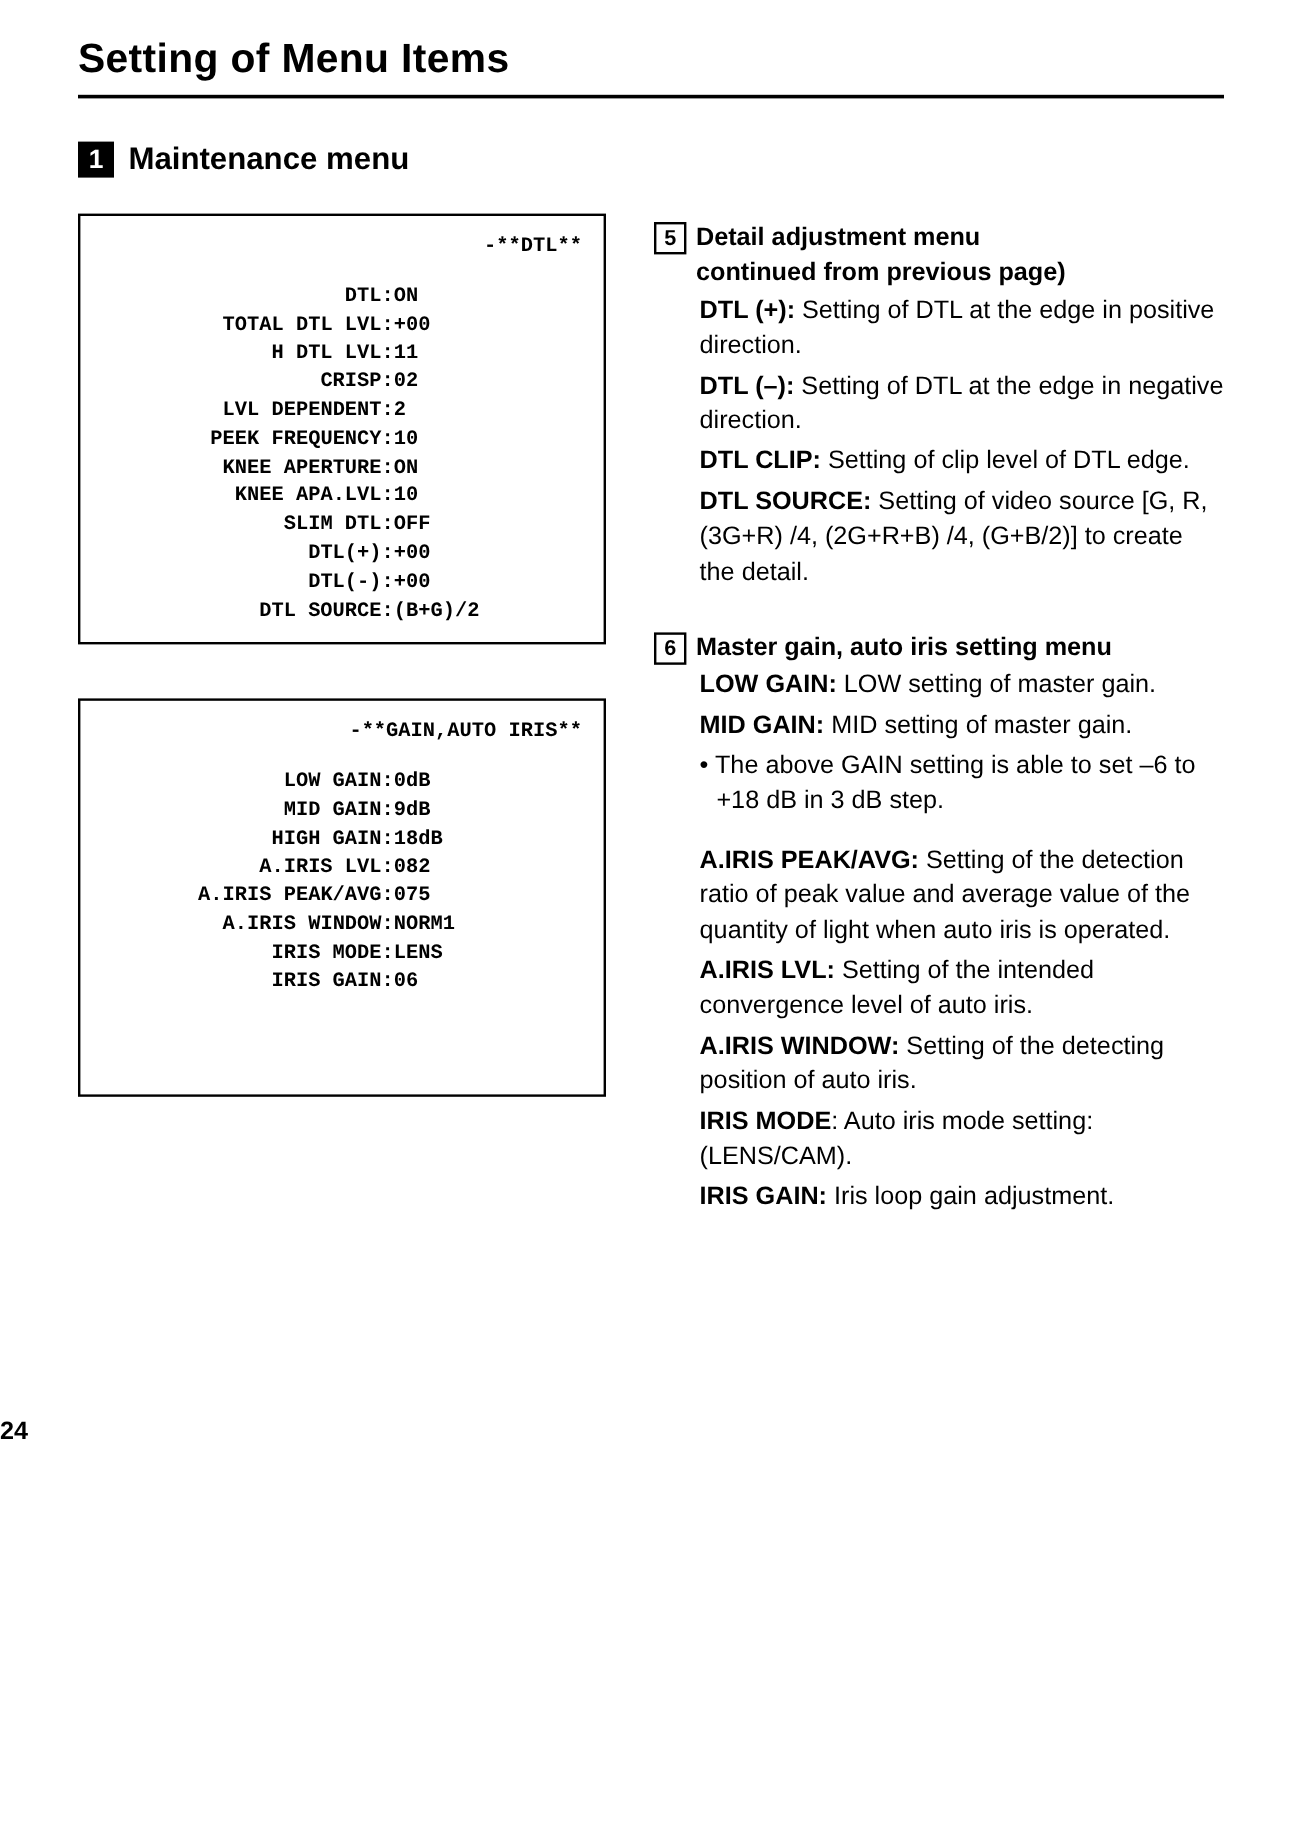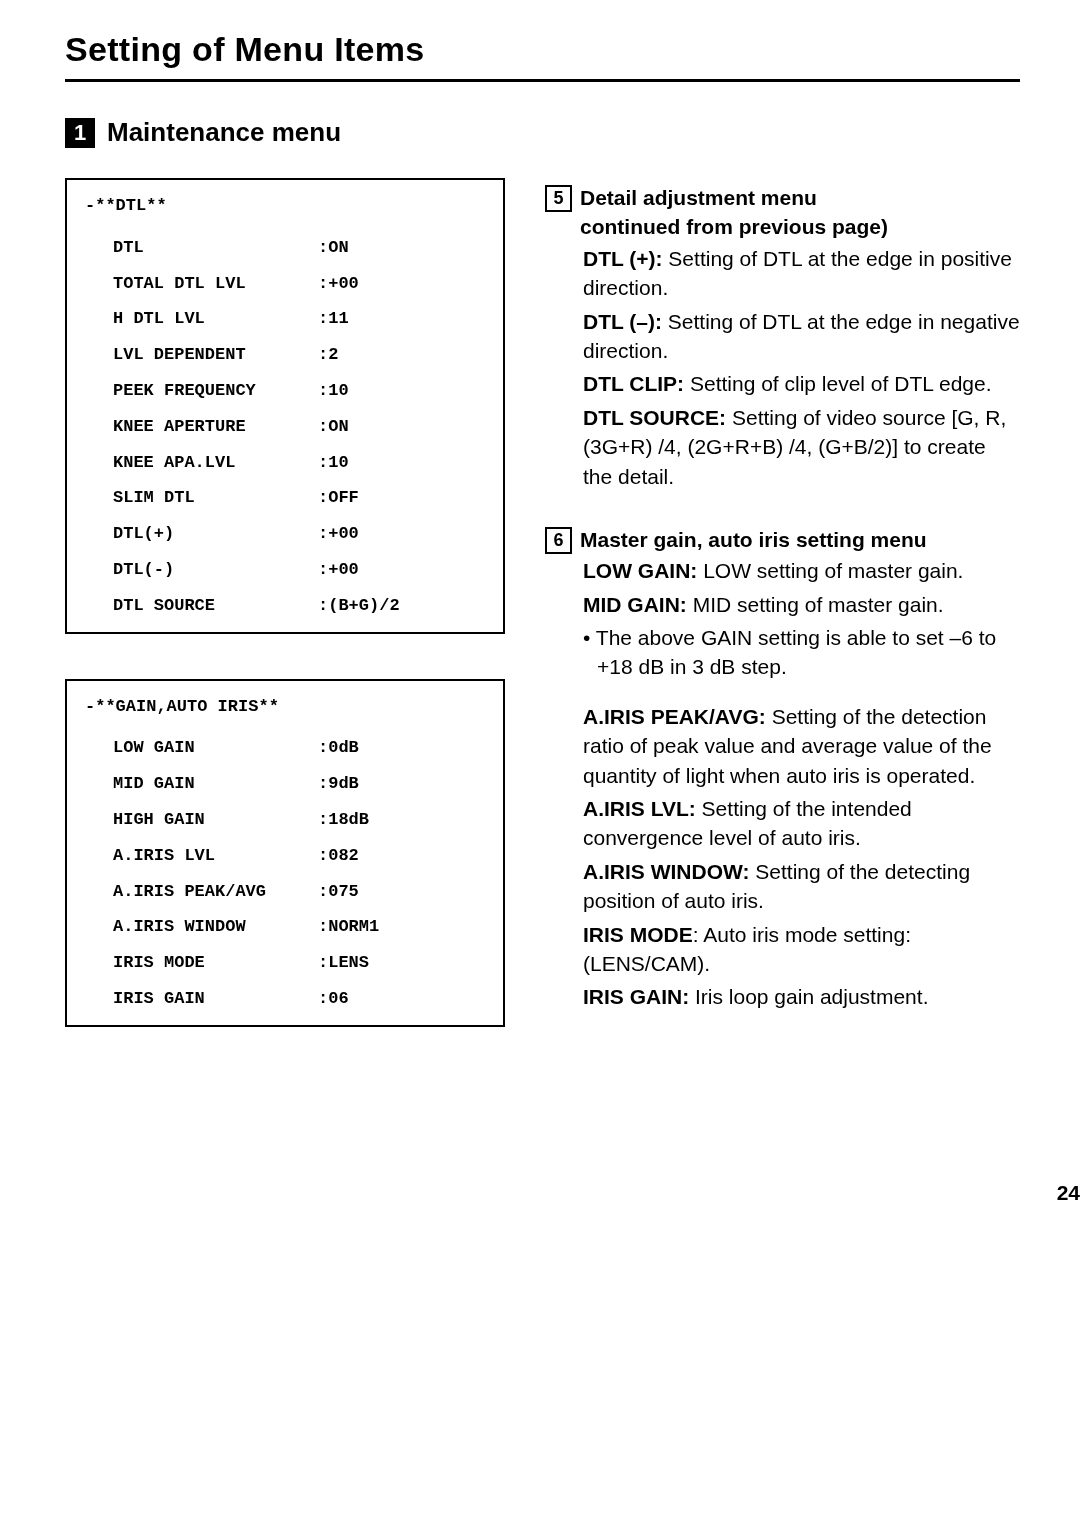--- a/index.html
+++ b/index.html
@@ -58,28 +58,28 @@
     padding-top: 5px;
   }
   .menu-box {
     border: 2px solid #000;
     padding: 14px 18px;
     font-family: "Courier New", monospace;
     font-size: 17px;
     font-weight: bold;
     line-height: 1.4;
     min-height: 260px;
+    text-align: right;
   }
   .menu-box .menu-header {
     margin-bottom: 18px;
   }
   .menu-row {
     display: flex;
     padding-left: 28px;
-    margin-top: 12px;
   }
   .menu-row .k {
     width: 205px;
     white-space: pre;
   }
   .menu-row .v {
     white-space: pre;
   }
   .desc-block {
     font-size: 21px;
@@ -116,21 +116,21 @@
   .bullet {
     padding-left: 52px;
     text-indent: -14px;
     margin-bottom: 20px;
   }
   .page-num {
     position: absolute;
     bottom: 20px;
     left: 0;
     right: 0;
-    text-align: right;
+    text-align: left;
     font-weight: bold;
     font-size: 21px;
   }
 </style>
 </head>
 <body>
 
 <div class="page">
 
   <div class="page-title">Setting of Menu Items</div>
@@ -150,20 +150,24 @@
               <span class="k">DTL</span>
               <span class="v">:ON</span>
             </div>
             <div class="menu-row">
               <span class="k">TOTAL DTL LVL</span>
               <span class="v">:+00</span>
             </div>
             <div class="menu-row">
               <span class="k">H DTL LVL</span>
               <span class="v">:11</span>
+            </div>
+            <div class="menu-row">
+              <span class="k">CRISP</span>
+              <span class="v">:02</span>
             </div>
             <div class="menu-row">
               <span class="k">LVL DEPENDENT</span>
               <span class="v">:2</span>
             </div>
             <div class="menu-row">
               <span class="k">PEEK FREQUENCY</span>
               <span class="v">:10</span>
             </div>
             <div class="menu-row">

